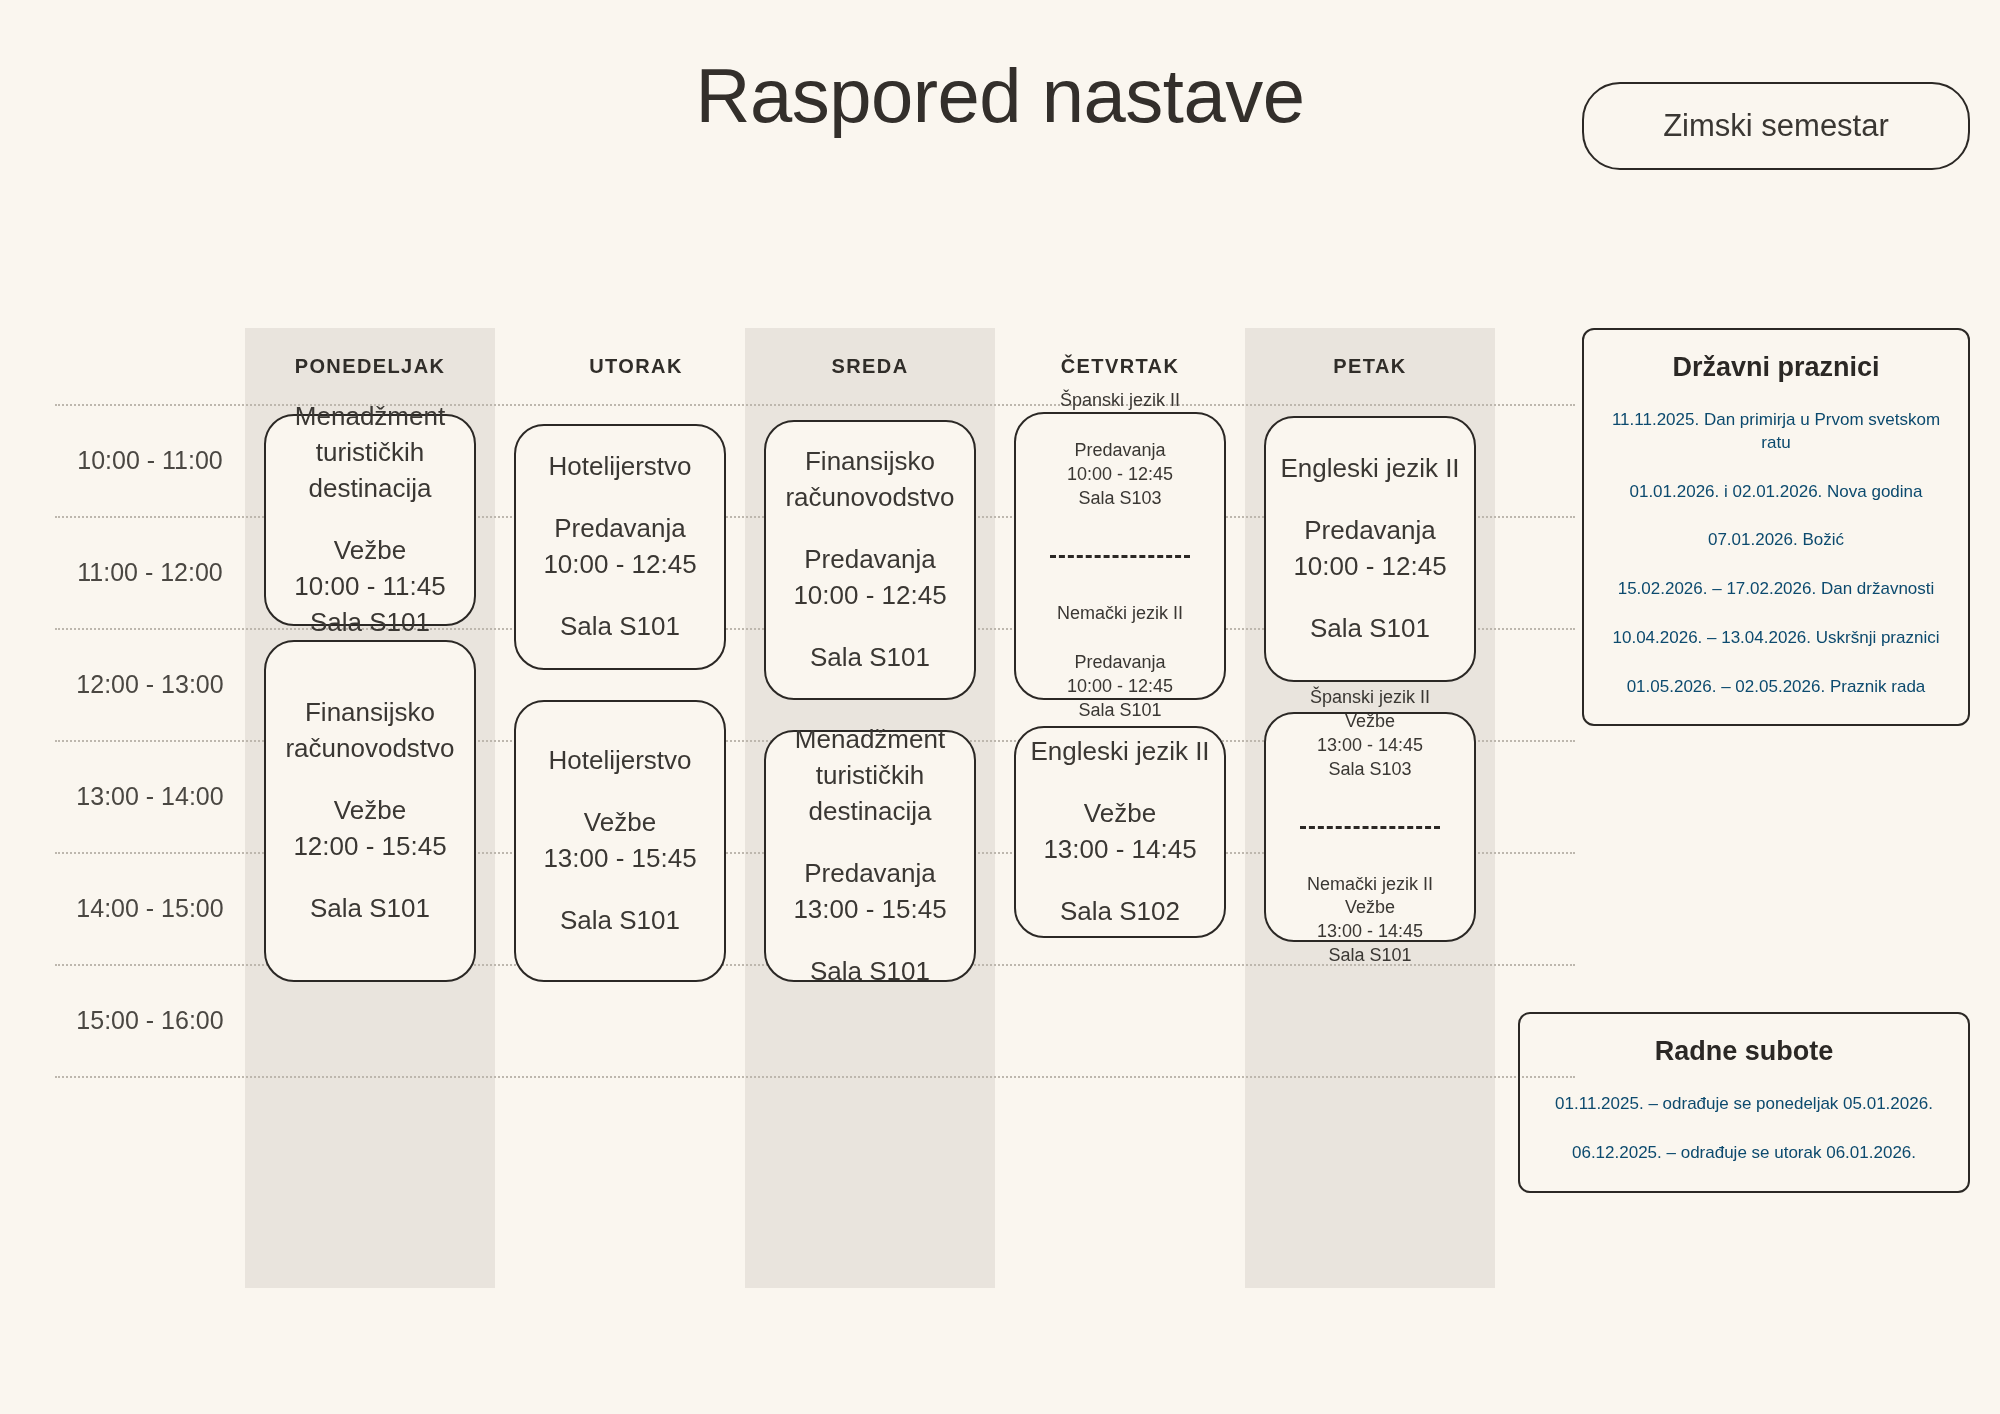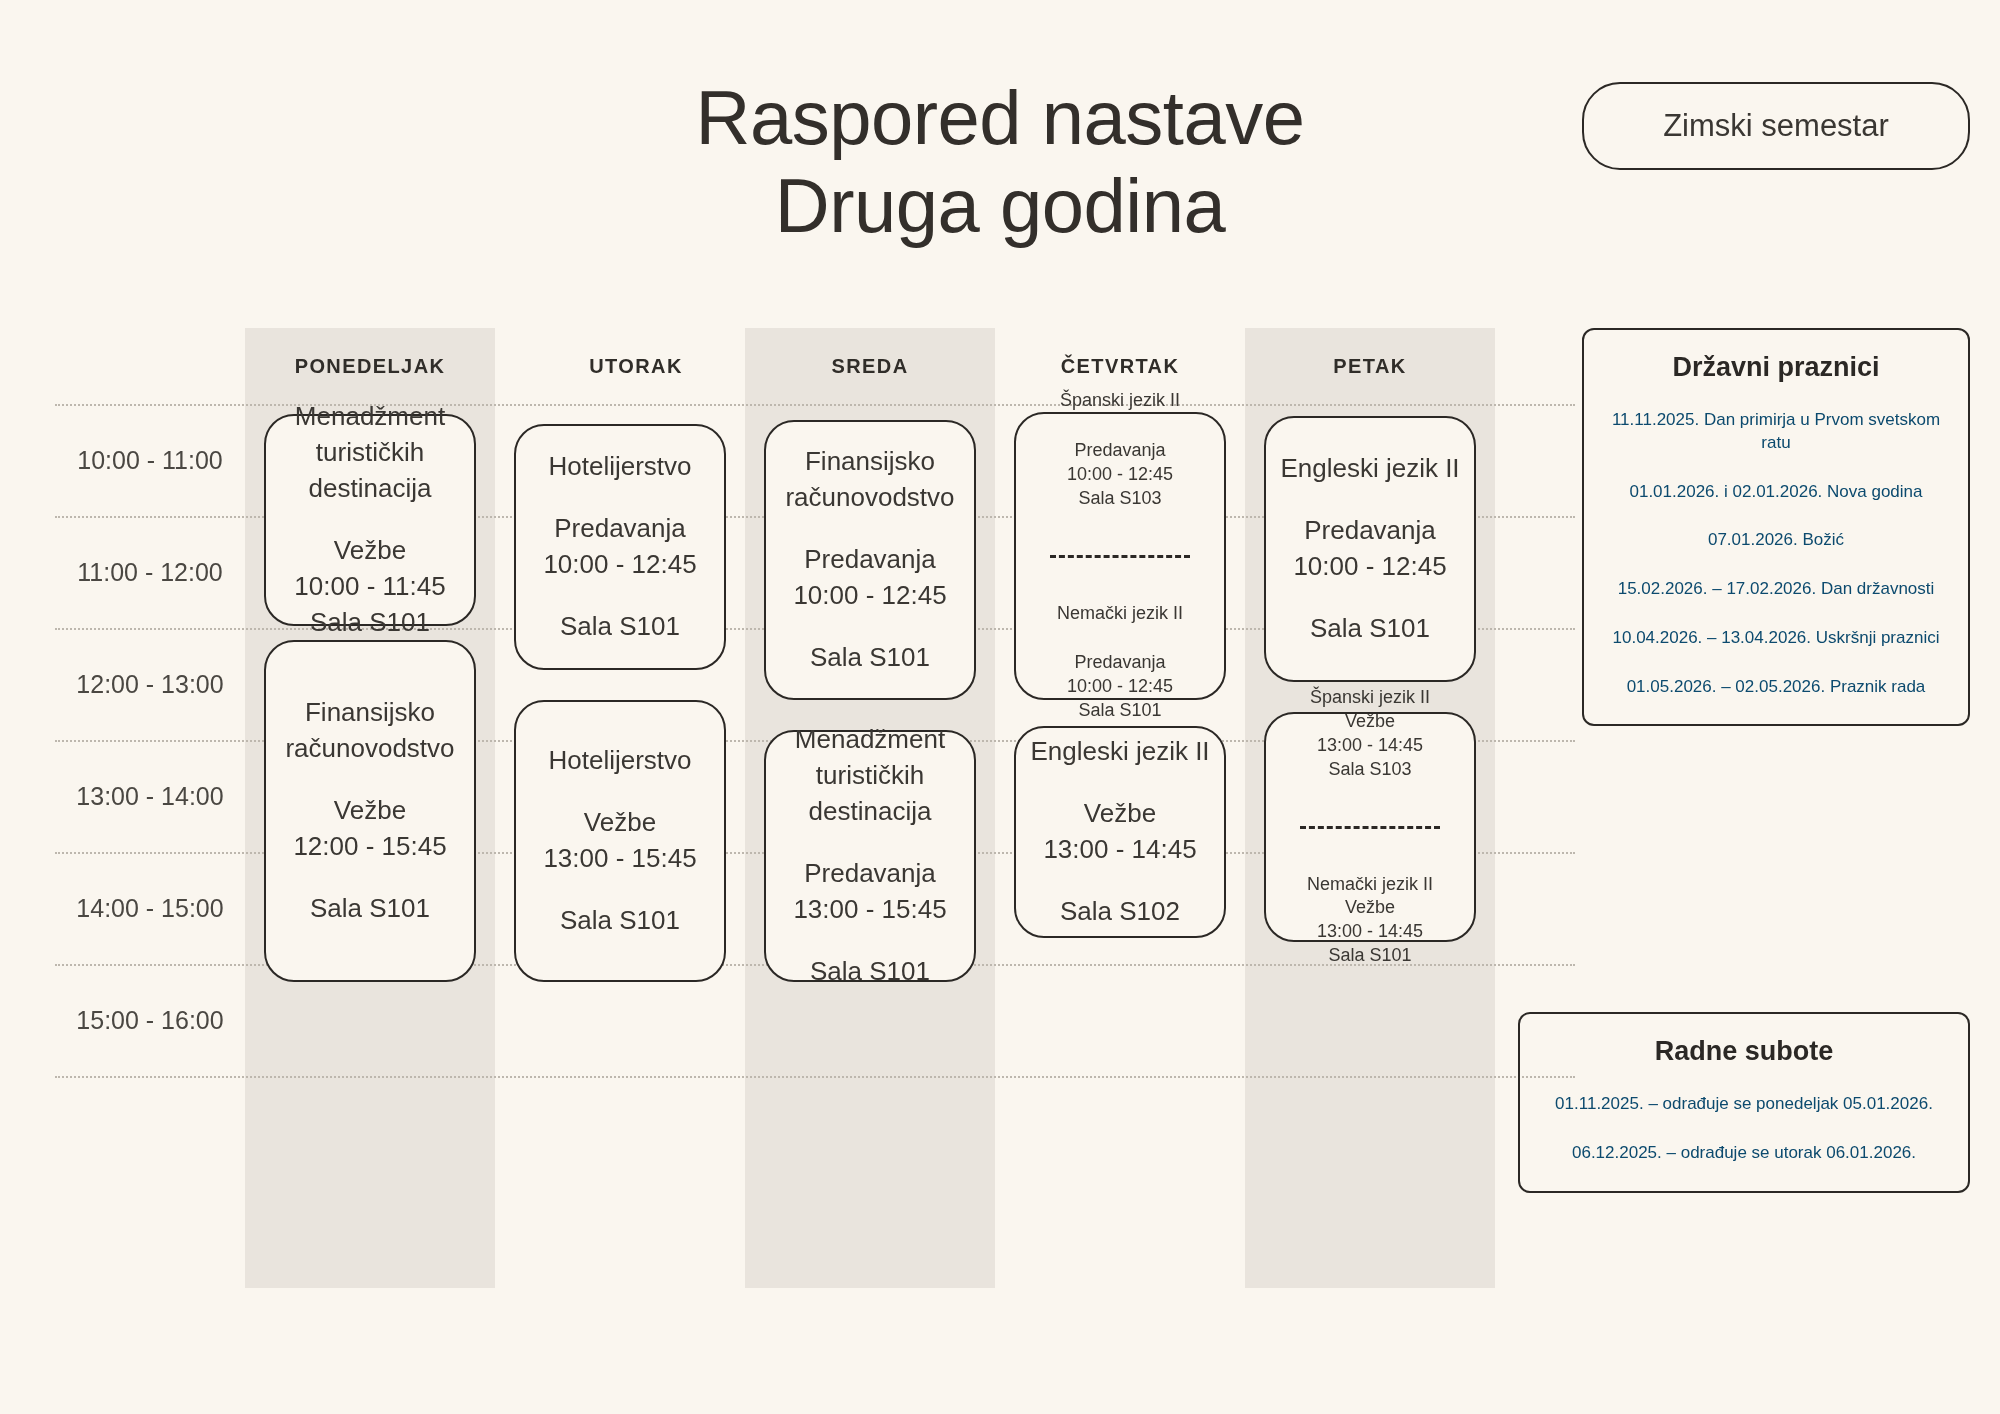--- a/index.html
+++ b/index.html
@@ -26,21 +26,20 @@
     position: absolute;
     top: 52px;
     left: 0;
     width: 2000px;
     text-align: center;
     font-size: 76px;
     font-weight: 400;
     line-height: 1.16;
     letter-spacing: -0.5px;
     color: #332f2b;
-    margin-top: 22px;
   }
   .page-title .line2 { display: block; }
 
   .semester-badge {
     position: absolute;
     top: 82px;
     right: 30px;
     width: 388px;
     height: 88px;
     border: 2.5px solid #2b2825;
@@ -161,21 +160,20 @@
 
   #panel-holidays { top: 328px; width: 388px; }
   #panel-saturdays { top: 1012px; width: 452px; }
 </style>
 </head>
 <body>
 
 <div class="header">
   <div class="page-title">
     <span>Raspored nastave</span>
-    <span class="line2">Druga godina</span>
   </div>
   <div class="semester-badge">
     <span>Zimski semestar</span>
   </div>
 </div>
 
 <div class="schedule">
   <div id="bands">
       <div class="band" style="left: 190px;"></div>
       <div class="band" style="left: 690px;"></div>

